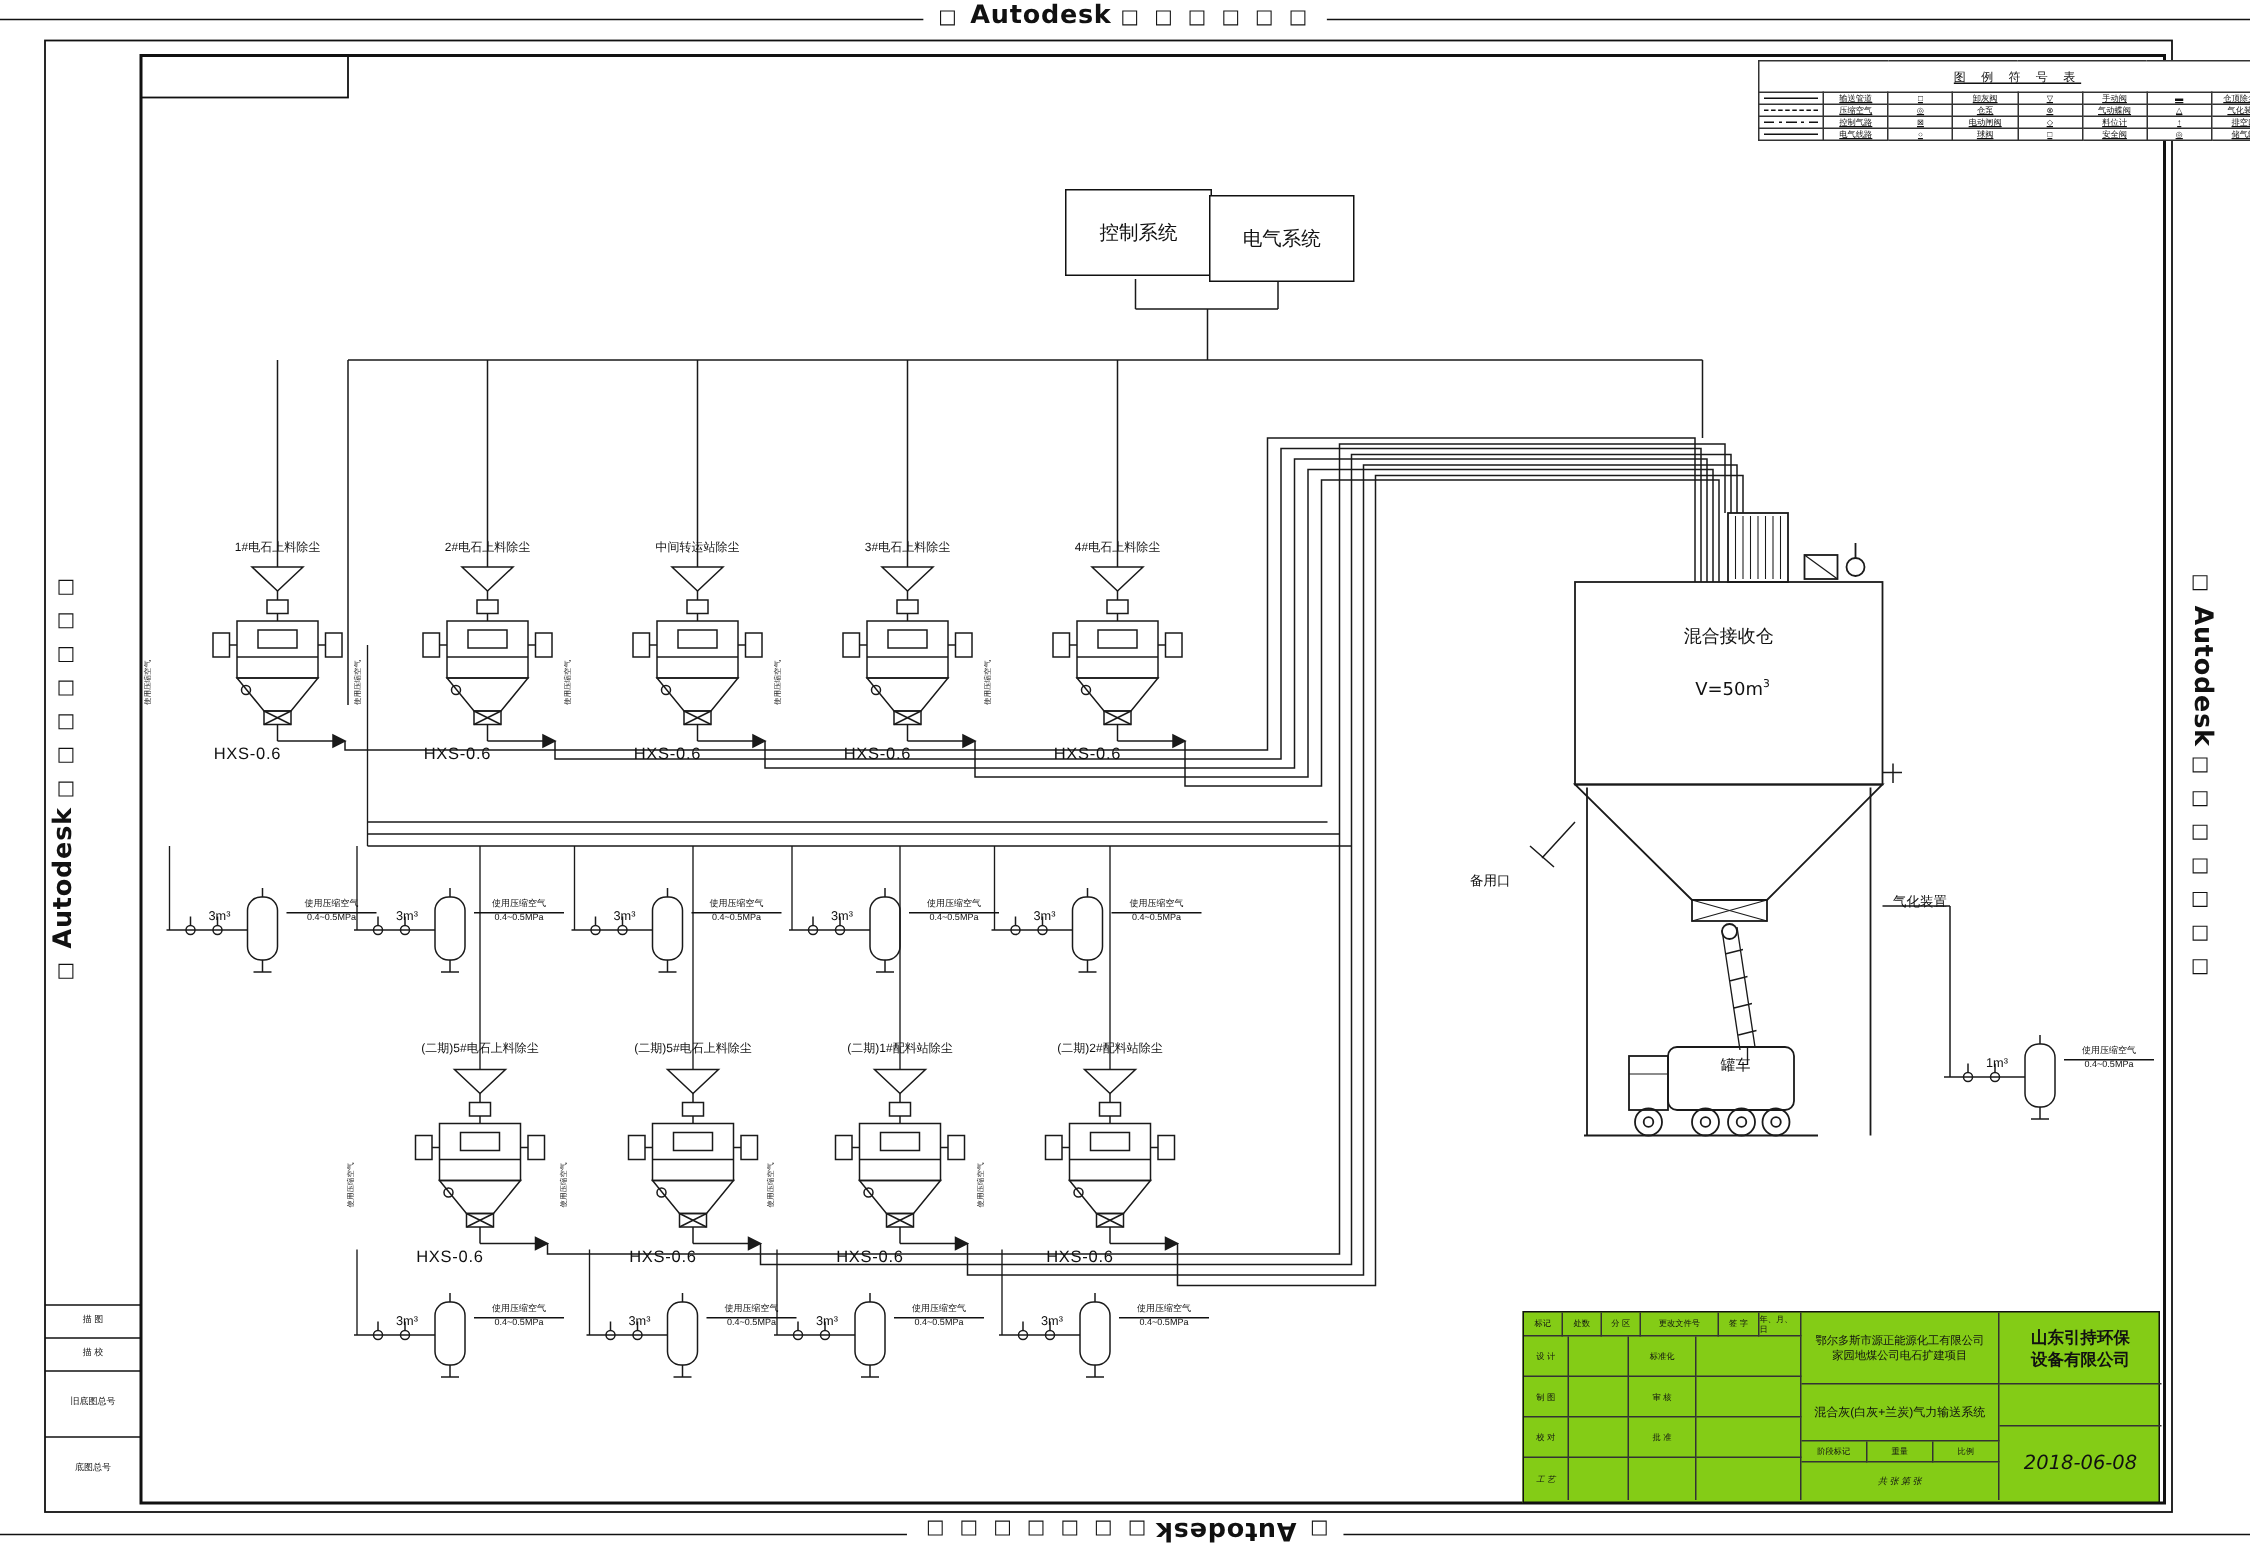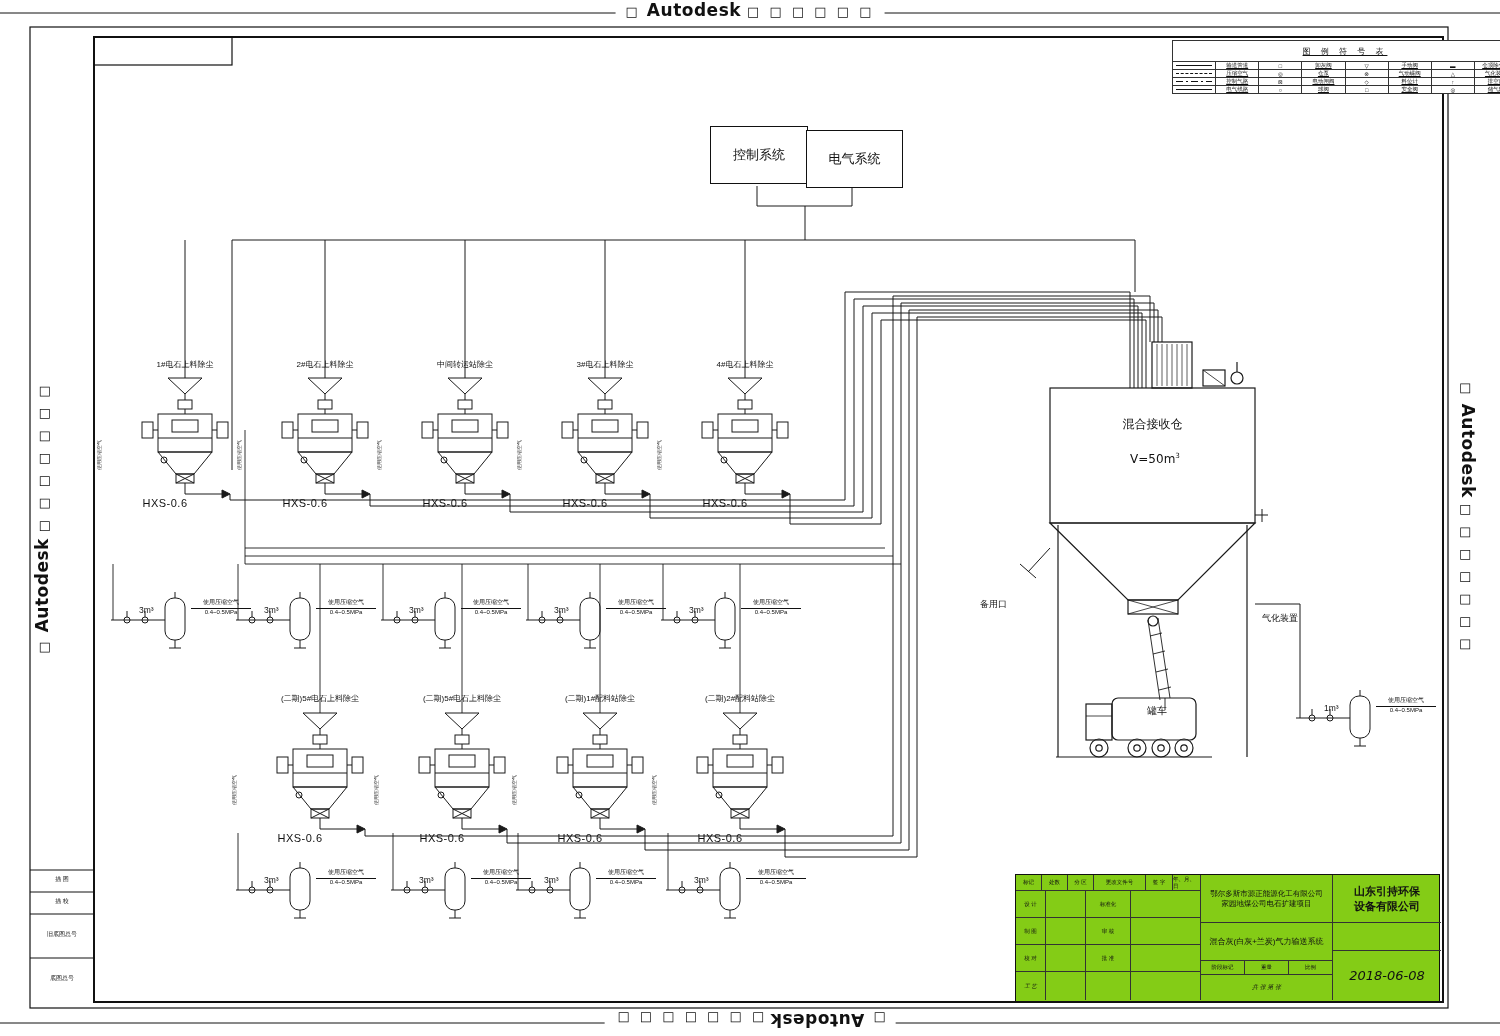--- a/index.html
+++ b/index.html
@@ -13,21 +13,21 @@
   .hxs{font-size:11px;width:100px;letter-spacing:.5px;}
   .side-note{font-size:5px;transform:rotate(-90deg);transform-origin:left top;width:58px;color:#222;}
   .vol{font-size:8.5px;}
   .tank-note{font-size:6px;width:60px;text-align:center;z-index:3;position:absolute;}
   .tank-note .n1{border-bottom:1px solid #111;padding-bottom:1px;}
   .ctrl-box{position:absolute;z-index:3;border:1.6px solid #111;display:flex;align-items:center;justify-content:center;
             font-size:13px;background:#fff;}
   .silo-name{font-size:12px;width:115px;}
   .silo-vol{font-size:12px;width:110px;font-family:"DejaVu Sans",sans-serif;}
   .silo-vol sup{font-size:60%;}
-  .small9{font-size:9px;margin-top:17px;} .small10{font-size:10px;}
+  .small9{font-size:9px;} .small10{font-size:10px;}
   
   .wm{position:absolute;z-index:5;background:#fff;padding:0 10px;font-family:"DejaVu Sans",sans-serif;}
   .wm .sq{font-size:13px;letter-spacing:3px;}
   .wm .brand{font-size:17px;font-weight:bold;letter-spacing:.5px;padding:0 6px;}
   
   #legend{position:absolute;z-index:3;border-collapse:collapse;table-layout:fixed;background:#fff;}
   #legend td{border:1px solid #333;font-size:5.5px;padding:0 1px;overflow:hidden;white-space:nowrap;text-align:center;}
   #legend .ttl{font-size:8px;letter-spacing:4px;height:20px;}
   .lns{height:0;border-top:1.6px solid #111;margin:0 2px;}
   .lnd{height:0;border-top:1px dashed #111;margin:0 2px;}

